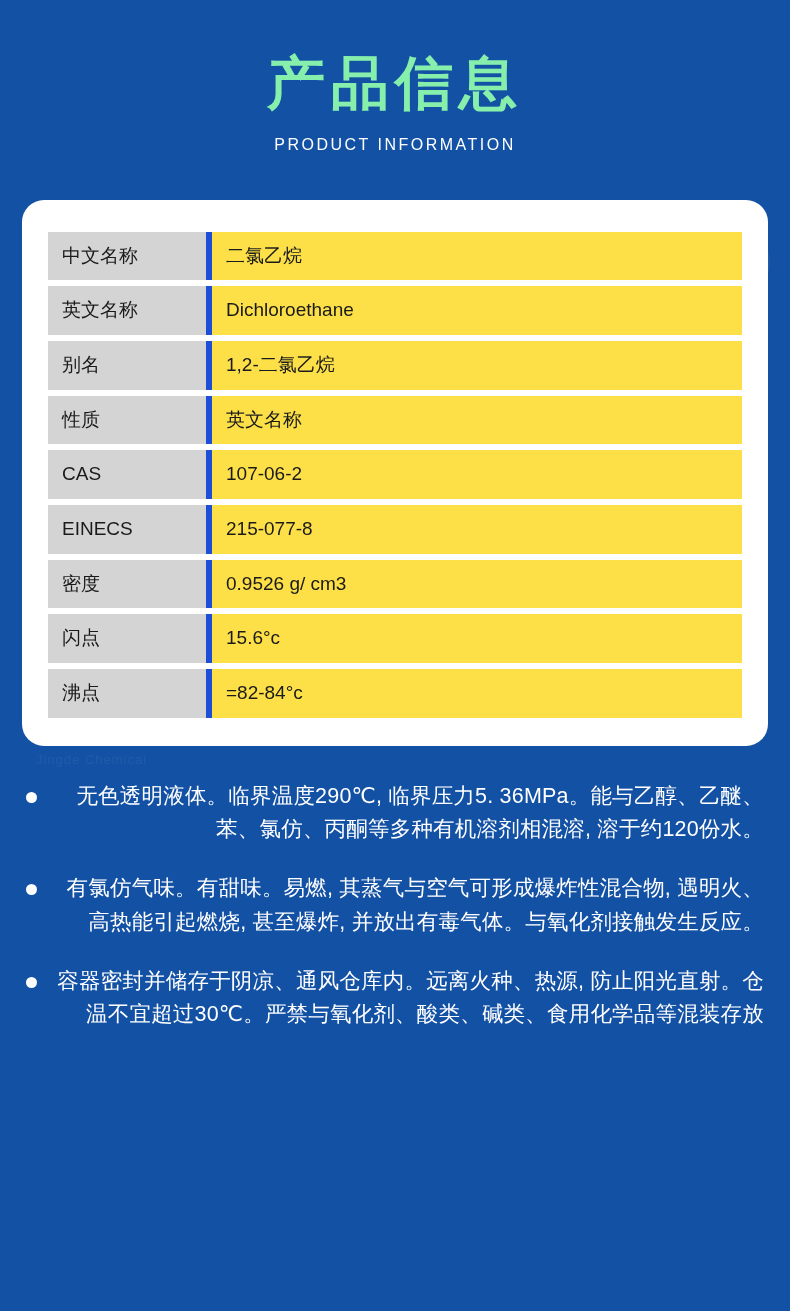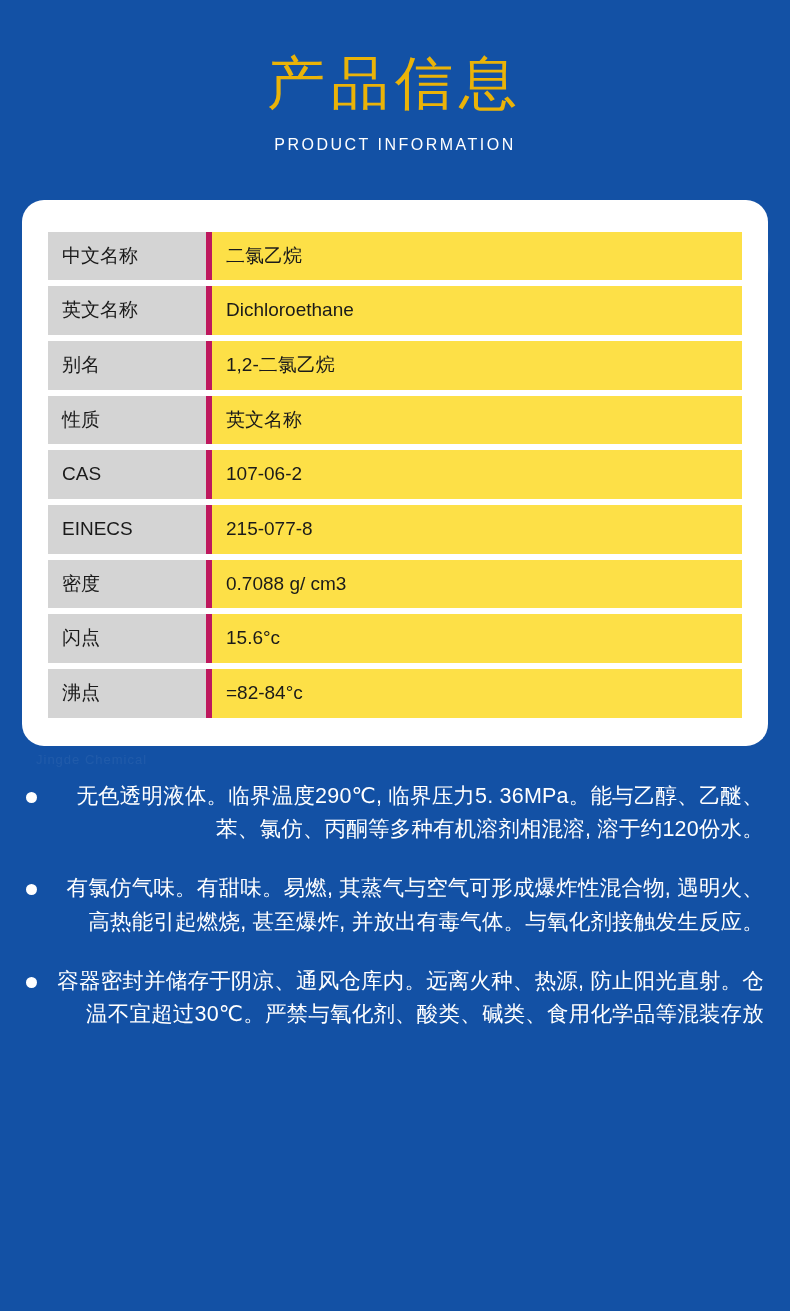--- a/index.html
+++ b/index.html
@@ -34,23 +34,23 @@
     user-select: none;
   }
 
   .header {
     padding-top: 48px;
     text-align: center;
     position: relative;
     z-index: 2;
   }
   .header .title-cn {
-    color: #eab308;
+    color: #86efac;
     font-size: 58px;
-    font-weight: normal;
+    font-weight: bold;
     letter-spacing: 6px;
     line-height: 1.2;
     margin: 0;
   }
   .header .title-en {
     color: #ffffff;
     font-size: 16px;
     letter-spacing: 2.5px;
     margin-top: 18px;
     font-weight: normal;
@@ -81,21 +81,21 @@
   }
   table.spec td.label {
     width: 130px;
     white-space: nowrap;
     background: #d4d4d4;
   }
   table.spec td.value {
     background: #fde047;
   }
   table.spec tr td.label {
-    border-right: 6px solid #be185d;
+    border-right: 6px solid #1d4ed8;
     margin-left: 16px;
   }
 
   .notes {
     position: relative;
     z-index: 2;
     margin: 34px 26px 0 26px;
     color: #ffffff;
   }
   .note {
@@ -157,21 +157,21 @@
       <tr>
         <td class="label">CAS</td>
         <td class="value">107-06-2</td>
       </tr>
       <tr>
         <td class="label">EINECS</td>
         <td class="value">215-077-8</td>
       </tr>
       <tr>
         <td class="label">密度</td>
-        <td class="value">0.7088 g/ cm3</td>
+        <td class="value">0.9526 g/ cm3</td>
       </tr>
       <tr>
         <td class="label">闪点</td>
         <td class="value">15.6°c</td>
       </tr>
       <tr>
         <td class="label">沸点</td>
         <td class="value">=82-84°c</td>
       </tr>
     </tbody>

